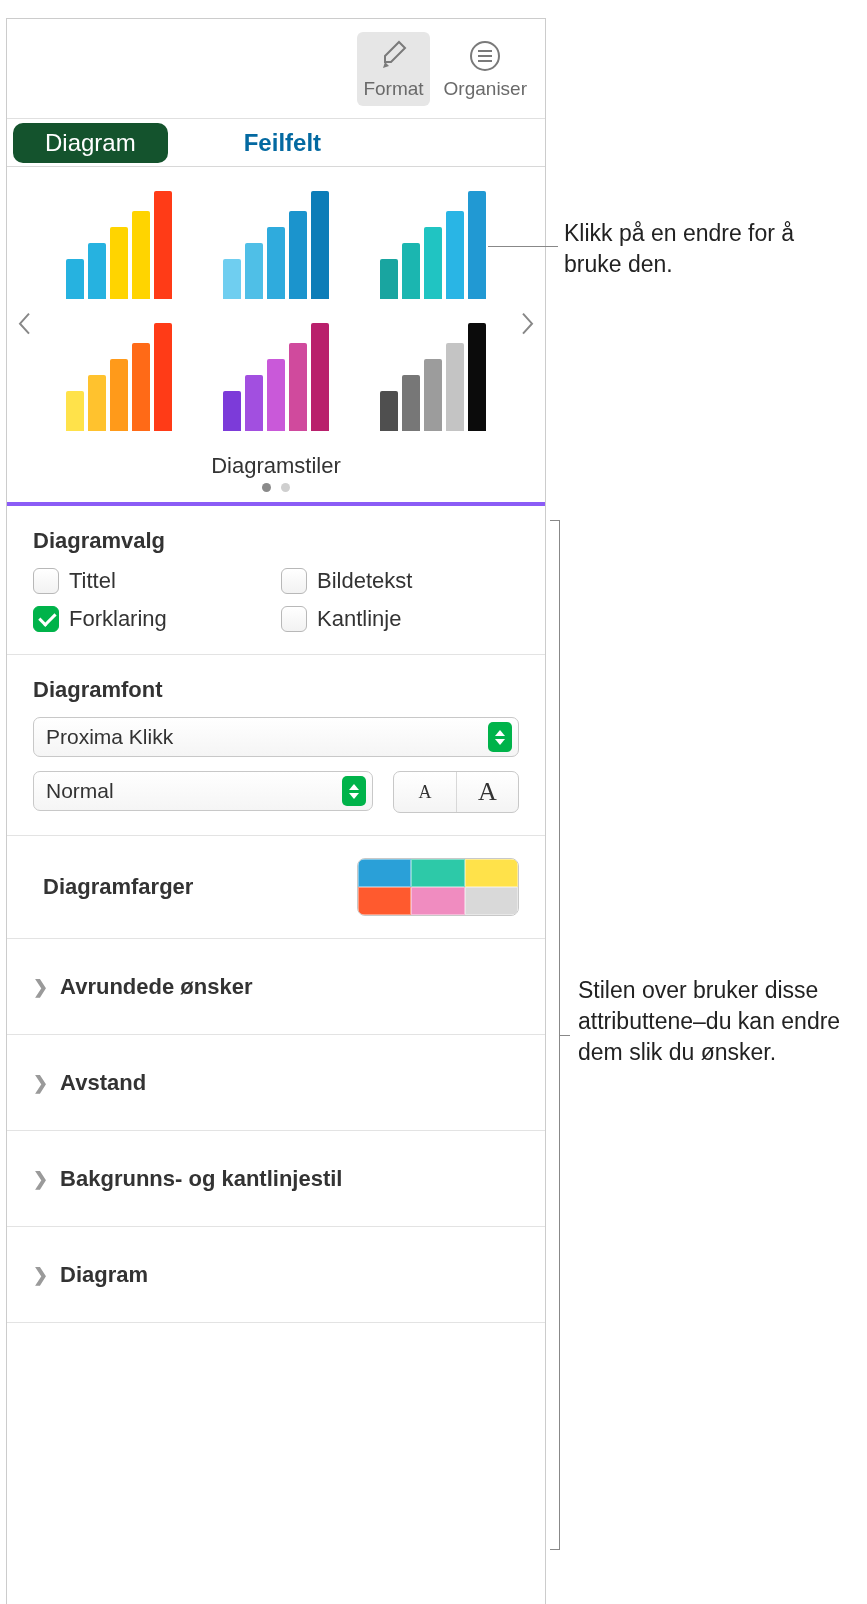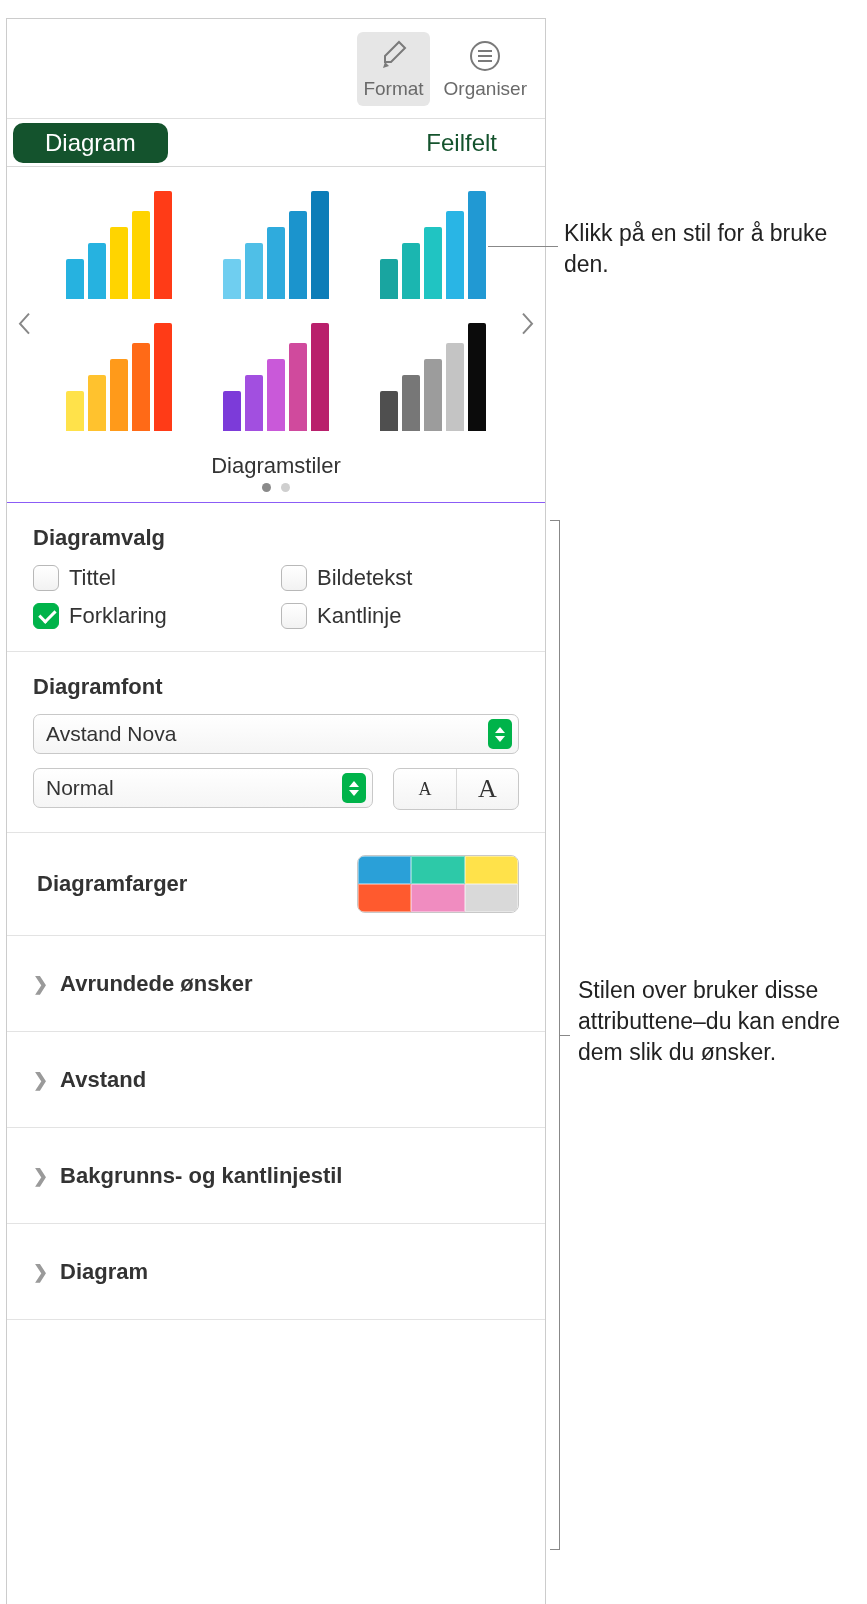--- a/index.html
+++ b/index.html
@@ -59,33 +59,33 @@
   .tab-pill {
     background: #14532d;
     color: #fff;
     font-size: 24px;
     font-weight: 500;
     padding: 6px 32px;
     border-radius: 10px;
     cursor: pointer;
   }
   .tab-plain {
-    color: #14532d;
+    color: #0369a1;
     font-size: 24px;
-    font-weight: 400;
+    font-weight: 700;
     padding: 6px 48px;
     cursor: pointer;
     flex: 1;
-    text-align: right;
+    text-align: left;
   }
   
   .gallery-wrap {
     position: relative;
     padding-top: 10px;
-    border-bottom: 1px solid #8b5cf6;
+    border-bottom: 4px solid #8b5cf6;
   }
   .gallery {
     display: grid;
     grid-template-columns: repeat(3, 1fr);
     gap: 12px 18px;
     padding: 8px 42px 6px 42px;
   }
   .chart-style {
     display: flex;
     align-items: flex-end;
@@ -380,37 +380,37 @@
         <div class="checkbox-row">
           <div class="cb"></div>
           <span>Kantlinje</span>
         </div>
       </div>
   </div>
 
   <div class="section">
     <div class="section-title">Diagramfont</div>
     <div class="dropdown">
-      <span>Avstand Nova</span>
+      <span>Proxima Klikk</span>
       <span class="stepper"></span>
     </div>
     <div class="font-row2">
       <div class="dropdown">
         <span>Normal</span>
         <span class="stepper"></span>
       </div>
       <div class="size-btns">
         <div class="size-btn" style="font-size:18px">A</div>
         <div class="size-btn" style="font-size:26px">A</div>
       </div>
     </div>
   </div>
 
   <div class="colors-row">
-    <div class="section-title" style="margin:4px">Diagramfarger</div>
+    <div class="section-title" style="margin:10px">Diagramfarger</div>
     <div class="color-swatch" id="swatch">
         <div class="sw" style="background: rgb(42, 160, 216);"></div>
         <div class="sw" style="background: rgb(45, 201, 168);"></div>
         <div class="sw" style="background: rgb(255, 226, 74);"></div>
         <div class="sw" style="background: rgb(255, 90, 46);"></div>
         <div class="sw" style="background: rgb(240, 140, 192);"></div>
         <div class="sw" style="background: rgb(217, 217, 217);"></div>
       </div>
   </div>
 
@@ -427,17 +427,17 @@
     <span>Bakgrunns- og kantlinjestil</span>
   </div>
   <div class="disclosure-row">
     <span class="chev-right">❯</span>
     <span>Diagram</span>
   </div>
 
 </div>
 
 <div class="callout-line" style="left:488px; top:246px; width:70px;"></div>
-<div class="callout" style="left:564px; top:218px; width:280px;">Klikk på en stil for å bruke den.</div>
+<div class="callout" style="left:564px; top:218px; width:280px;">Klikk på en endre for å bruke den.</div>
 
 <div class="bracket" style="left:550px; top:520px; height:1030px;"></div>
 <div class="callout-line" style="left:560px; top:1035px; width:10px;"></div>
 <div class="callout" style="left:578px; top:975px; width:280px;">Stilen over bruker disse attributtene–du kan endre dem slik du ønsker.</div>
 
 </body></html>

